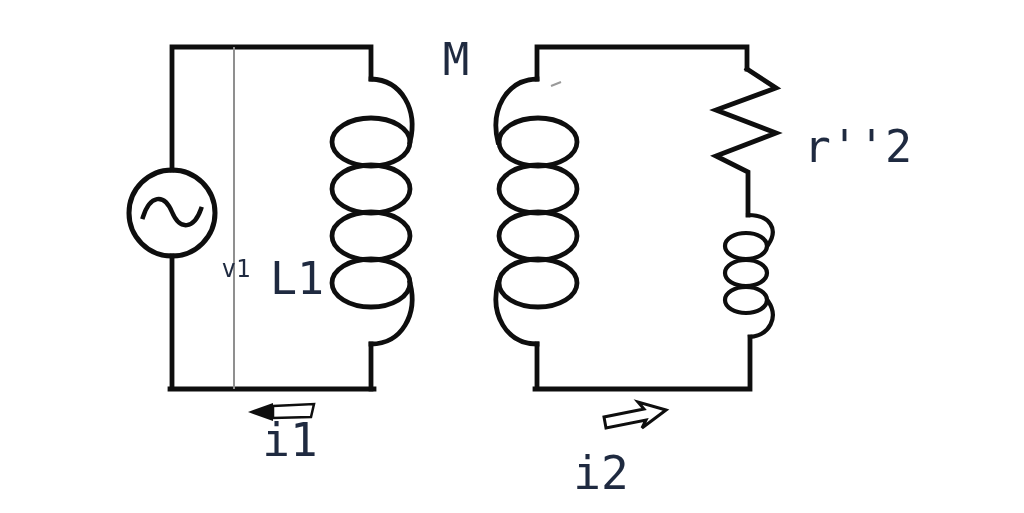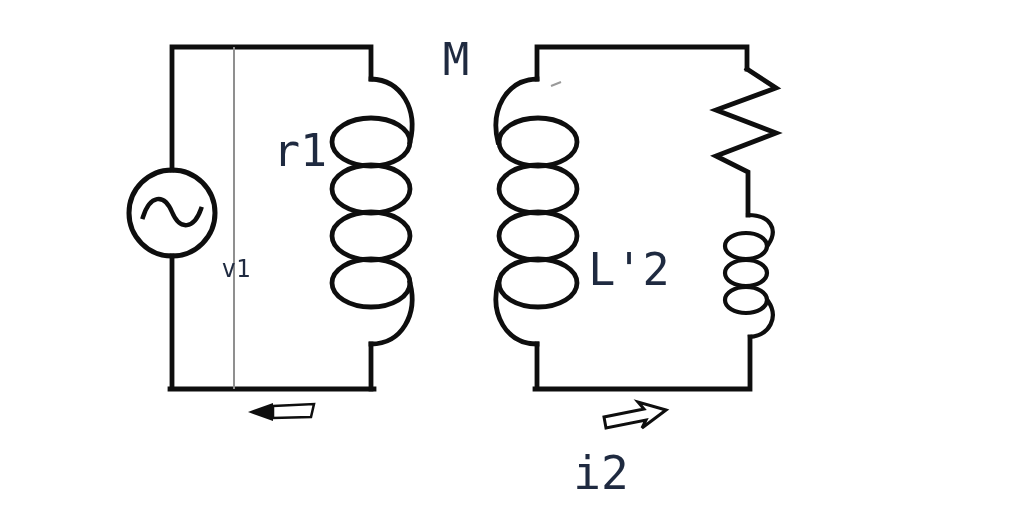--- a/index.html
+++ b/index.html
@@ -84,18 +84,19 @@
     <path d="M 551,86 L 561,82" stroke="#9a9a9a" stroke-width="2" fill="none"></path>
 
     <g>
       <path d="M 248,412 L 273,403 L 273,421 Z" fill="#0e0e0e"></path>
       <path d="M 273,406 L 314,404 L 311,417 L 273,418 Z" fill="#ffffff" stroke="#0e0e0e" stroke-width="2.5" stroke-linejoin="miter"></path>
     </g>
     <path d="M 666,410 L 638,402 L 644,409 L 604,417 L 606,428 L 646,420 L 642,428 Z" fill="#ffffff" stroke="#0e0e0e" stroke-width="3" stroke-linejoin="miter"></path>
   </svg>
 
   <span class="lbl lbl-m" style="left:456px; top:60px;">M</span>
-  <span class="lbl lbl-xl" style="left:300px; top:150px;">r1</span>
+  <span class="lbl lbl-xl" style="left:297px; top:278px;">L1</span>
   <span class="lbl lbl-sm" style="left:236px; top:269px;">v1</span>
-  <span class="lbl lbl-xl" style="left:629px; top:269px;">L'2</span>
+  <span class="lbl lbl-i" style="left:290px; top:440px;">i1</span>
+  <span class="lbl lbl-xl" style="left:858px; top:146px;">r''2</span>
   <span class="lbl lbl-i" style="left:601px; top:437px;margin-top:36px;">i2</span>
 
 </div>
 
 </body></html>

